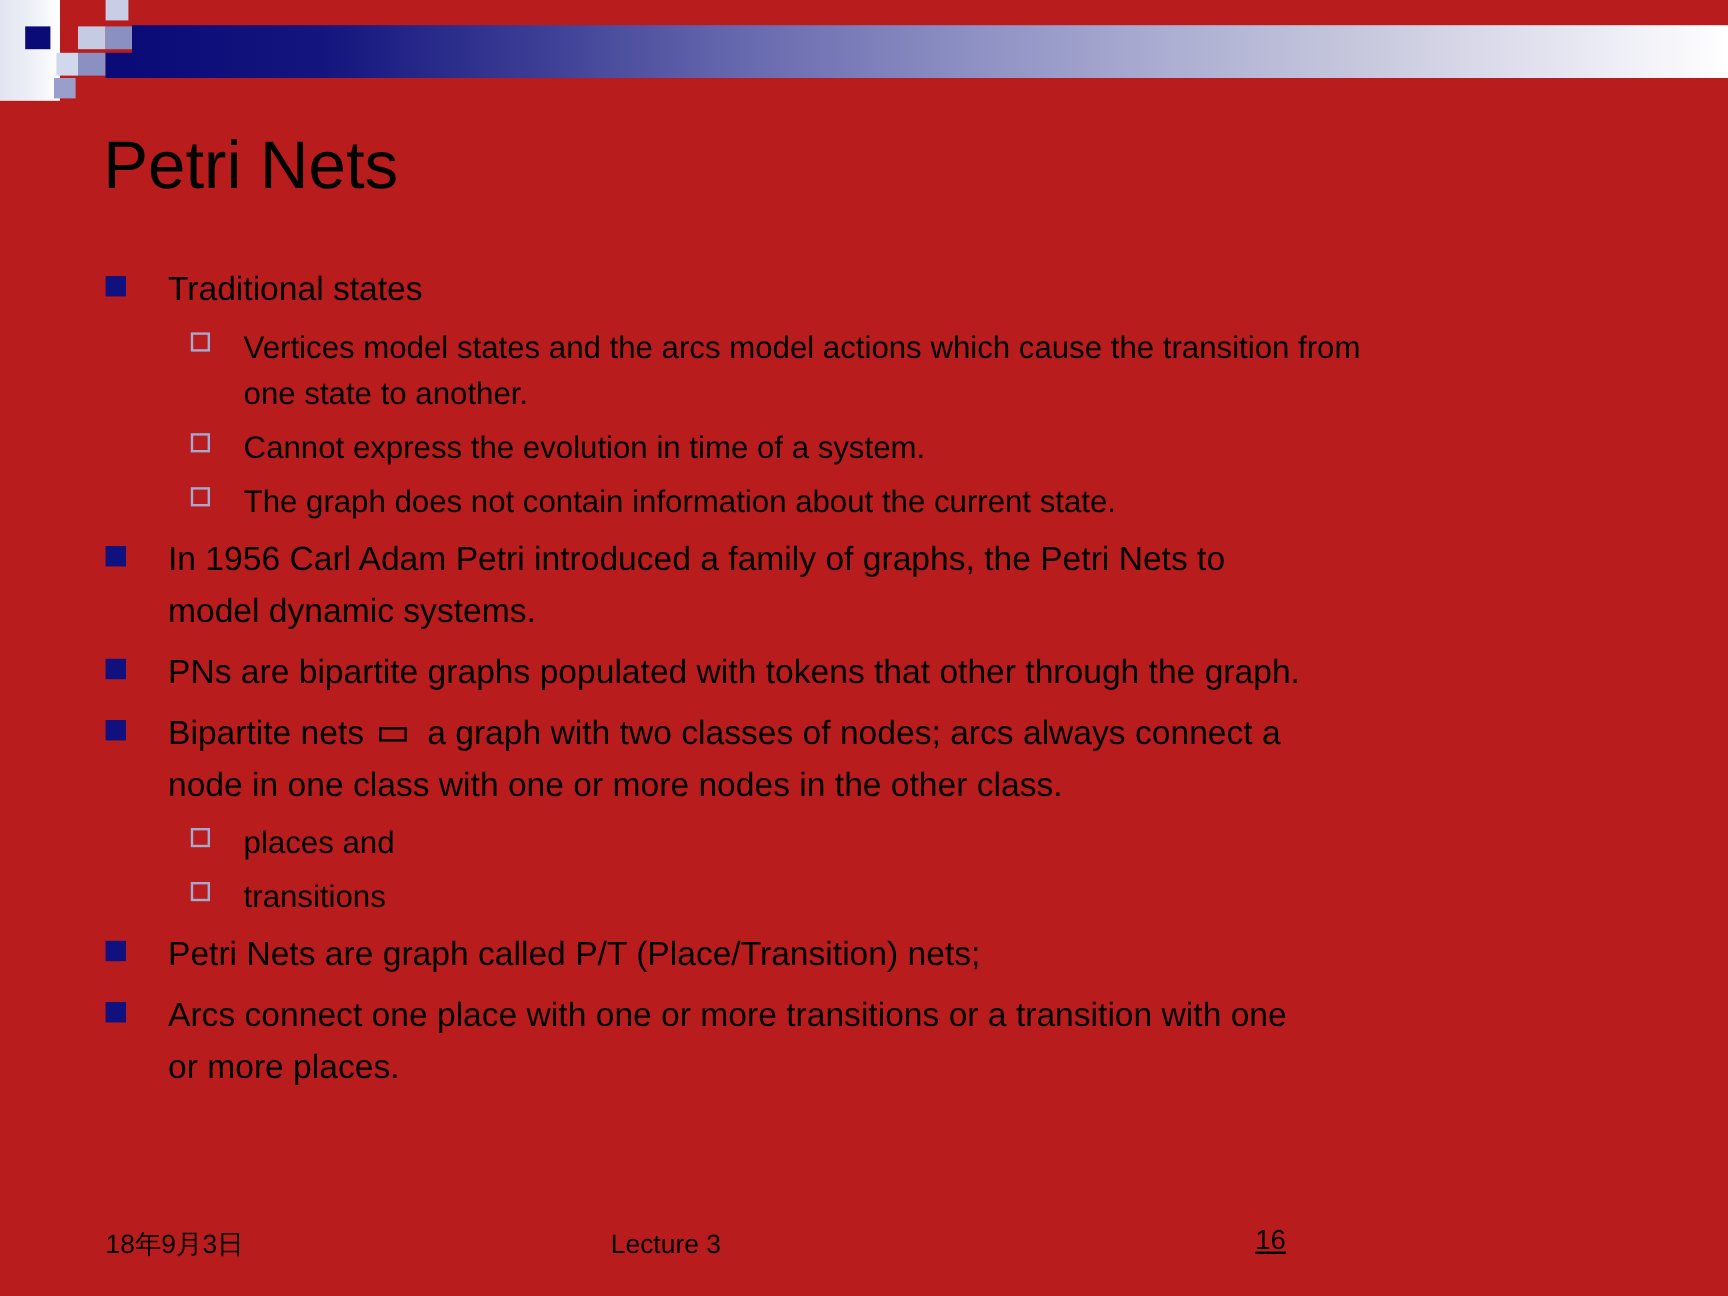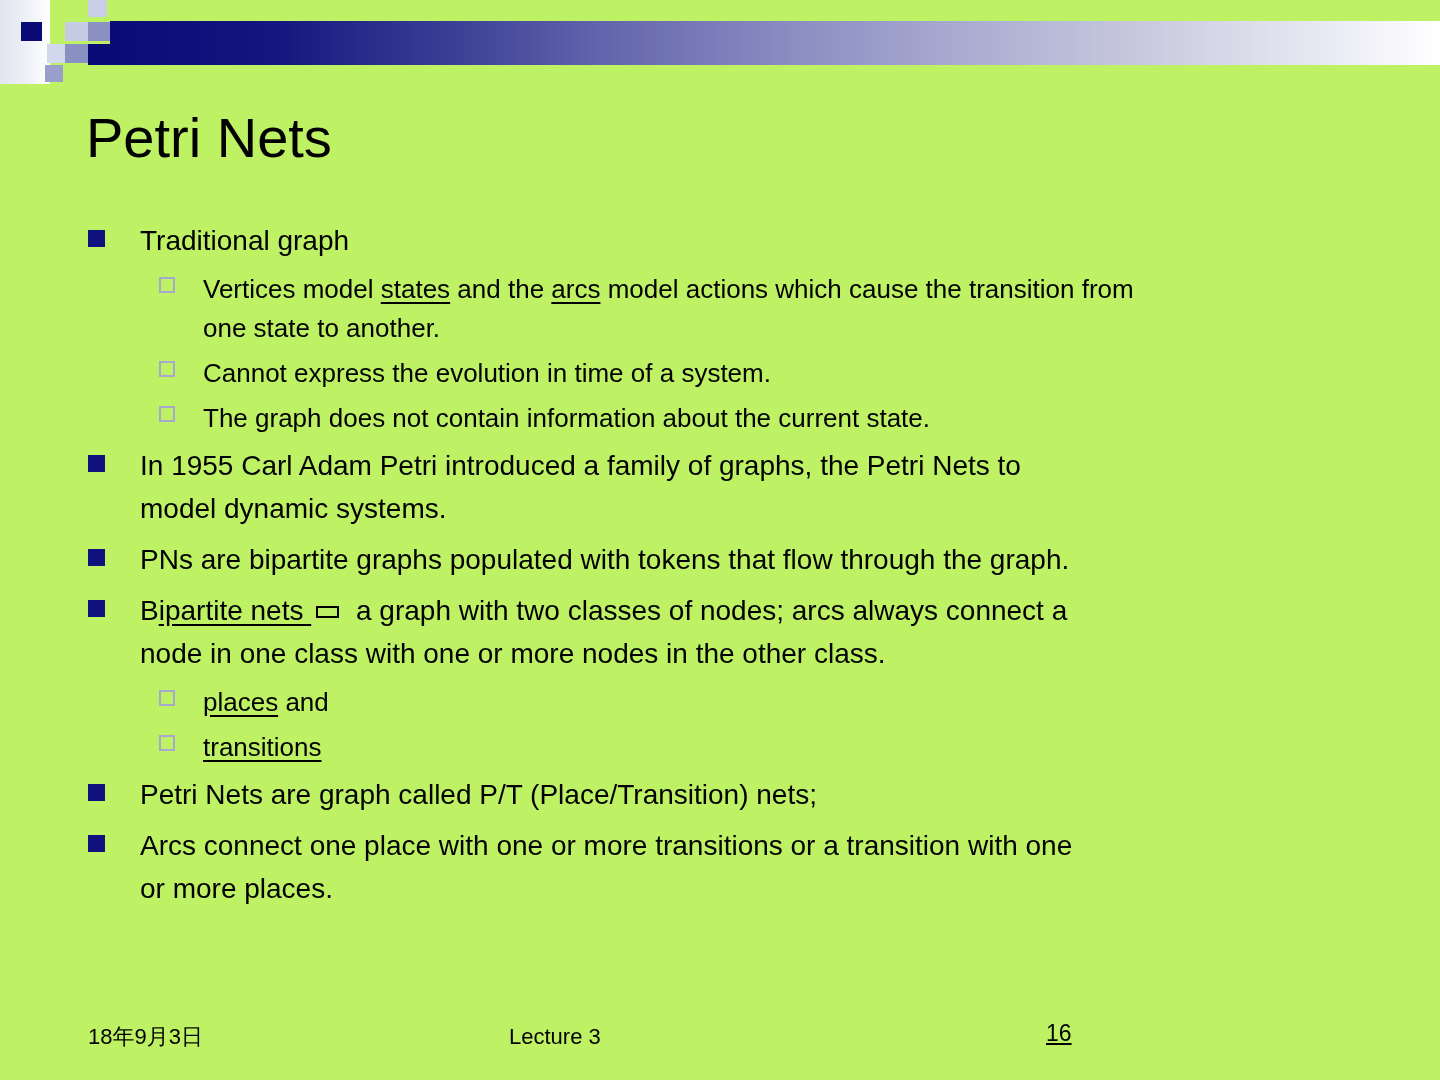--- a/index.html
+++ b/index.html
@@ -5,21 +5,21 @@
   html, body {
     margin: 0;
     padding: 0;
     width: 1440px;
     height: 1080px;
     background: #ffffff;
     overflow: hidden;
     font-family: "Liberation Sans", "DejaVu Sans", sans-serif;
     color: #000000;
   }
-  .slide { position: relative; width: 1440px; height: 1080px; background: #bef264; }
+  .slide { position: relative; width: 1440px; height: 1080px; background: #b91c1c; }
 
   
   .deco { position: absolute; }
   .left-strip {
     left: 0; top: 0; width: 50px; height: 84px;
     background: linear-gradient(90deg, #e2e4f0 0%, #eceef6 45%, #ffffff 100%);
   }
   .header-bar {
     left: 110px; top: 21px; width: 1330px; height: 44px;
     background: linear-gradient(90deg,
@@ -53,21 +53,21 @@
   .marker1 {
     flex: 0 0 auto; width: 17px; height: 17px; background: #10107e;
     margin: 11px 35px 0 0;
   }
   .marker2 {
     flex: 0 0 auto; width: 16px; height: 16px; box-sizing: border-box;
     border: 2px solid #a6a8ce; background: transparent;
     margin: 7px 28px 0 0;
   }
   .txt { white-space: pre-wrap; }
-  .u { text-decoration: underline; text-underline-offset: 4px; }
+  .u { text-underline-offset: 4px; }
   .box-glyph {
     display: inline-block; width: 19px; height: 8px;
     border: 2px solid #000000; box-sizing: content-box;
     margin: 0 9px 0 5px; vertical-align: 2px;
   }
 
   
   .footer-item { position: absolute; font-size: 22px; line-height: 26px; white-space: nowrap; }
   .footer-date { left: 88px;  top: 1024px; }
   .footer-lecture { left: 509px; top: 1024px; }
@@ -87,43 +87,43 @@
   <div class="sq sq-pale"></div>
   <div class="sq sq-slate-2"></div>
   <div class="sq sq-navy-2"></div>
   <div class="sq sq-bottom"></div>
 
   <div class="title">Petri Nets</div>
 
   <div class="body">
       <div class="row l1">
         <span class="marker1"></span>
-        <span class="txt"><span>Traditional graph</span></span>
+        <span class="txt"><span>Traditional states</span></span>
       </div>
       <div class="row l2">
         <span class="marker2"></span>
         <span class="txt"><span>Vertices model </span><span class="u">states</span><span> and the </span><span class="u">arcs</span><span> model actions which cause the transition from
 one state to another.</span></span>
       </div>
       <div class="row l2">
         <span class="marker2"></span>
         <span class="txt"><span>Cannot express the evolution in time of a system.</span></span>
       </div>
       <div class="row l2">
         <span class="marker2"></span>
         <span class="txt"><span>The graph does not contain information about the current state.</span></span>
       </div>
       <div class="row l1">
         <span class="marker1"></span>
-        <span class="txt"><span>In 1955 Carl Adam Petri introduced a family of graphs, the Petri Nets to
+        <span class="txt"><span>In 1956 Carl Adam Petri introduced a family of graphs, the Petri Nets to
 model dynamic systems.</span></span>
       </div>
       <div class="row l1">
         <span class="marker1"></span>
-        <span class="txt"><span>PNs are bipartite graphs populated with tokens that flow through the graph.</span></span>
+        <span class="txt"><span>PNs are bipartite graphs populated with tokens that other through the graph.</span></span>
       </div>
       <div class="row l1">
         <span class="marker1"></span>
         <span class="txt"><span>B</span><span class="u">ipartite nets </span><span class="box-glyph"></span><span> a graph with two classes of nodes; arcs always connect a
 node in one class with one or more nodes in the other class.</span></span>
       </div>
       <div class="row l2">
         <span class="marker2"></span>
         <span class="txt"><span class="u">places</span><span> and</span></span>
       </div>

